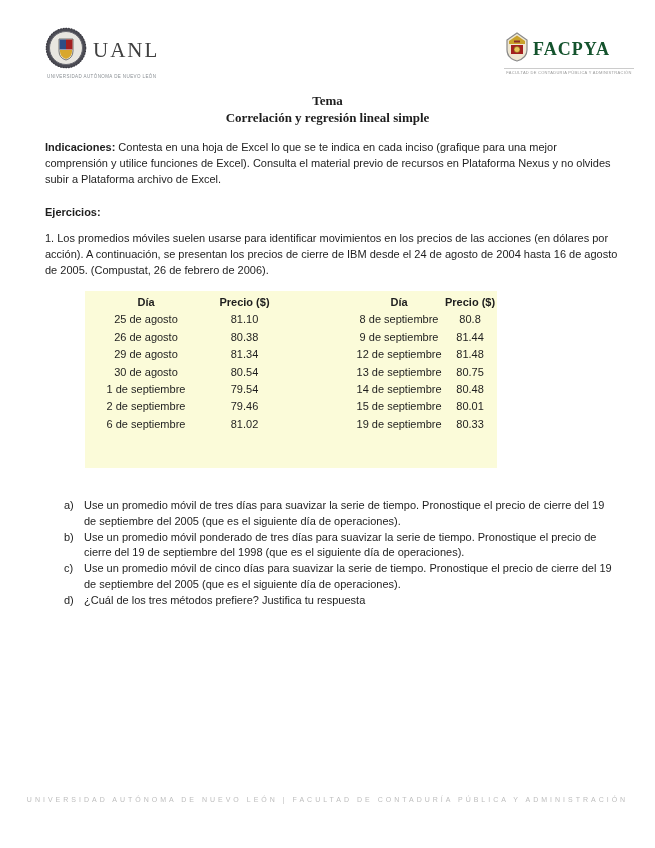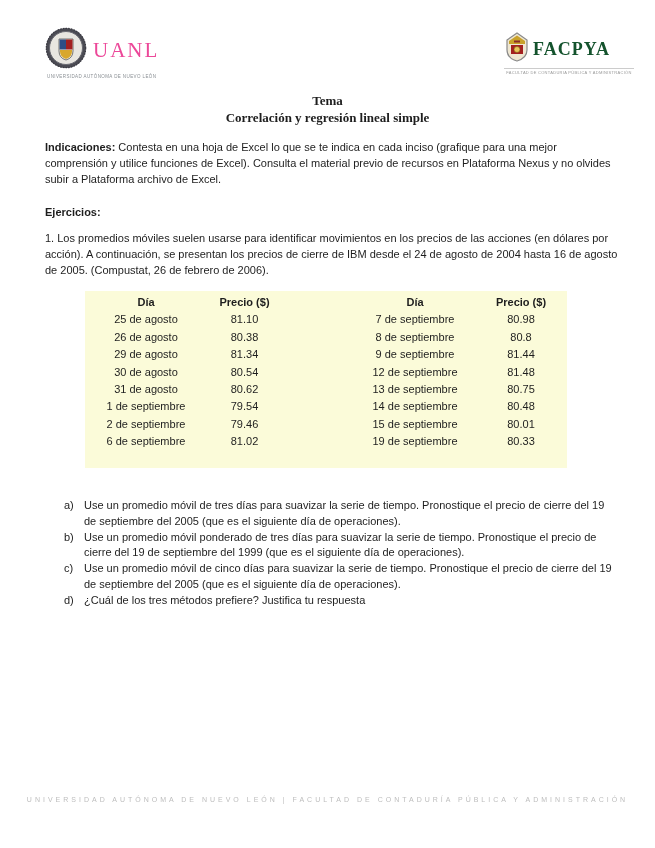--- a/index.html
+++ b/index.html
@@ -8,21 +8,21 @@
   .page {
     position:relative; width:655px; height:848px; background:#ffffff;
     overflow:hidden; margin:0 auto;
   }
 
   
   .logo-uanl { position:absolute; left:45px; top:27px; width:150px; }
   .uanl-row { display:flex; align-items:center; }
   .uanl-name {
     font-family:"Liberation Serif", serif; font-size:21px; letter-spacing:2px;
-    color:#ec4899; margin-left:6px; font-weight:normal;
+    color:#404040; margin-left:6px; font-weight:normal;
   }
   .uanl-caption {
     font-size:4.5px; color:#8a8f94; letter-spacing:0.4px; margin-top:1px; margin-left:2px;
     white-space:nowrap;
   }
   .logo-facpya { position:absolute; left:504px; top:32px; width:130px; }
   .facpya-row { display:flex; align-items:center; }
   .facpya-name {
     font-family:"Liberation Serif", serif; font-size:18px; letter-spacing:1px;
     color:#14532d; font-weight:bold; margin-left:3px;
@@ -38,21 +38,21 @@
 
   
   .para { position:absolute; left:45px; font-size:11px; line-height:15.8px; }
   .instructions { top:140px; width:570px; }
   .bold { font-weight:bold; }
   .ejercicios { top:205px; font-weight:bold; }
   .exercise1 { top:231px; width:578px; }
 
   
   .price-table-wrap {
-    position:absolute; left:85px; top:291px; width:482px; height:177px;
+    position:absolute; left:85px; top:291px; width:412px; height:177px;
     background:#FBFBD9;
     padding-left:36px;
   }
   .price-table-wrap table { border-collapse:collapse; position:absolute; top:3px; }
   .tbl-left  { left:0; }
   .tbl-right { left:270px; }
   .price-table-wrap th, .price-table-wrap td {
     font-size:11px; line-height:17.4px; height:17.4px; text-align:center;
     font-weight:normal; white-space:nowrap; padding:0;
   }
@@ -142,48 +142,40 @@
           </tr>
       <tr>
             <td class="col-day">29 de agosto</td>
             <td class="col-price">81.34</td>
           </tr>
       <tr>
             <td class="col-day">30 de agosto</td>
             <td class="col-price">80.54</td>
           </tr>
       <tr>
-            <td class="col-day">31 de agosto</td>
-            <td class="col-price">80.62</td>
-          </tr>
-      <tr>
             <td class="col-day">1 de septiembre</td>
             <td class="col-price">79.54</td>
           </tr>
       <tr>
             <td class="col-day">2 de septiembre</td>
             <td class="col-price">79.46</td>
           </tr>
       <tr>
             <td class="col-day">6 de septiembre</td>
             <td class="col-price">81.02</td>
           </tr>
     </tbody>
       </table>
     <table class="tbl-right">
       <tbody>
           <tr>
         <th class="col-day">Día</th>
         <th class="col-price">Precio ($)</th>
       </tr>
       <tr>
-            <td class="col-day">7 de septiembre</td>
-            <td class="col-price">80.98</td>
-          </tr>
-      <tr>
             <td class="col-day">8 de septiembre</td>
             <td class="col-price">80.8</td>
           </tr>
       <tr>
             <td class="col-day">9 de septiembre</td>
             <td class="col-price">81.44</td>
           </tr>
       <tr>
             <td class="col-day">12 de septiembre</td>
             <td class="col-price">81.48</td>
@@ -208,21 +200,21 @@
       </table>
   </div>
 
   <div class="items">
     <div class="item">
       <span class="item-marker">a)</span>
       <span class="item-text">Use un promedio móvil de tres días para suavizar la serie de tiempo. Pronostique el precio de cierre del 19 de septiembre del 2005 (que es el siguiente día de operaciones).</span>
     </div>
     <div class="item">
       <span class="item-marker">b)</span>
-      <span class="item-text">Use un promedio móvil ponderado de tres días para suavizar la serie de tiempo. Pronostique el precio de cierre del 19 de septiembre del 1999 (que es el siguiente día de operaciones).</span>
+      <span class="item-text">Use un promedio móvil ponderado de tres días para suavizar la serie de tiempo. Pronostique el precio de cierre del 19 de septiembre del 1998 (que es el siguiente día de operaciones).</span>
     </div>
     <div class="item">
       <span class="item-marker">c)</span>
       <span class="item-text">Use un promedio móvil de cinco días para suavizar la serie de tiempo. Pronostique el precio de cierre del 19 de septiembre del 2005 (que es el siguiente día de operaciones).</span>
     </div>
     <div class="item">
       <span class="item-marker">d)</span>
       <span class="item-text">¿Cuál de los tres métodos prefiere? Justifica tu respuesta</span>
     </div>
   </div>

